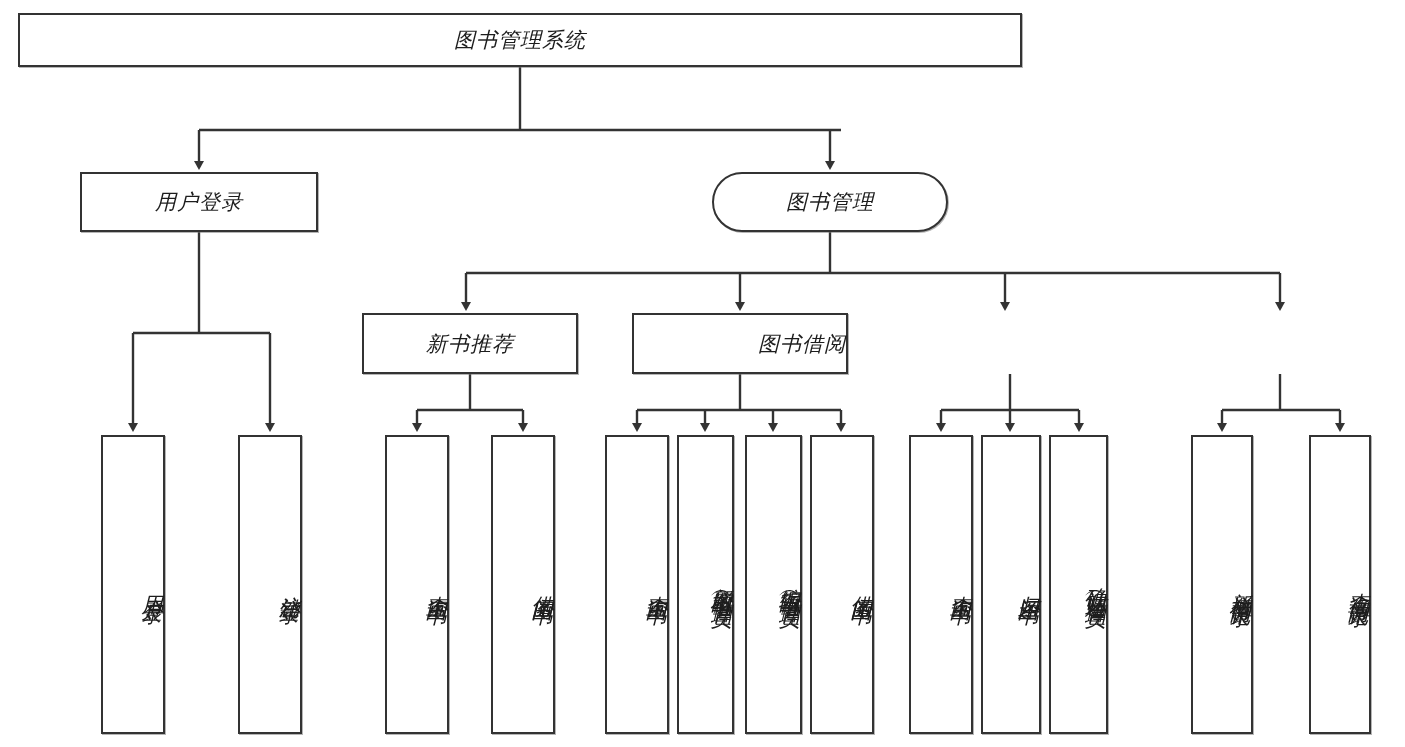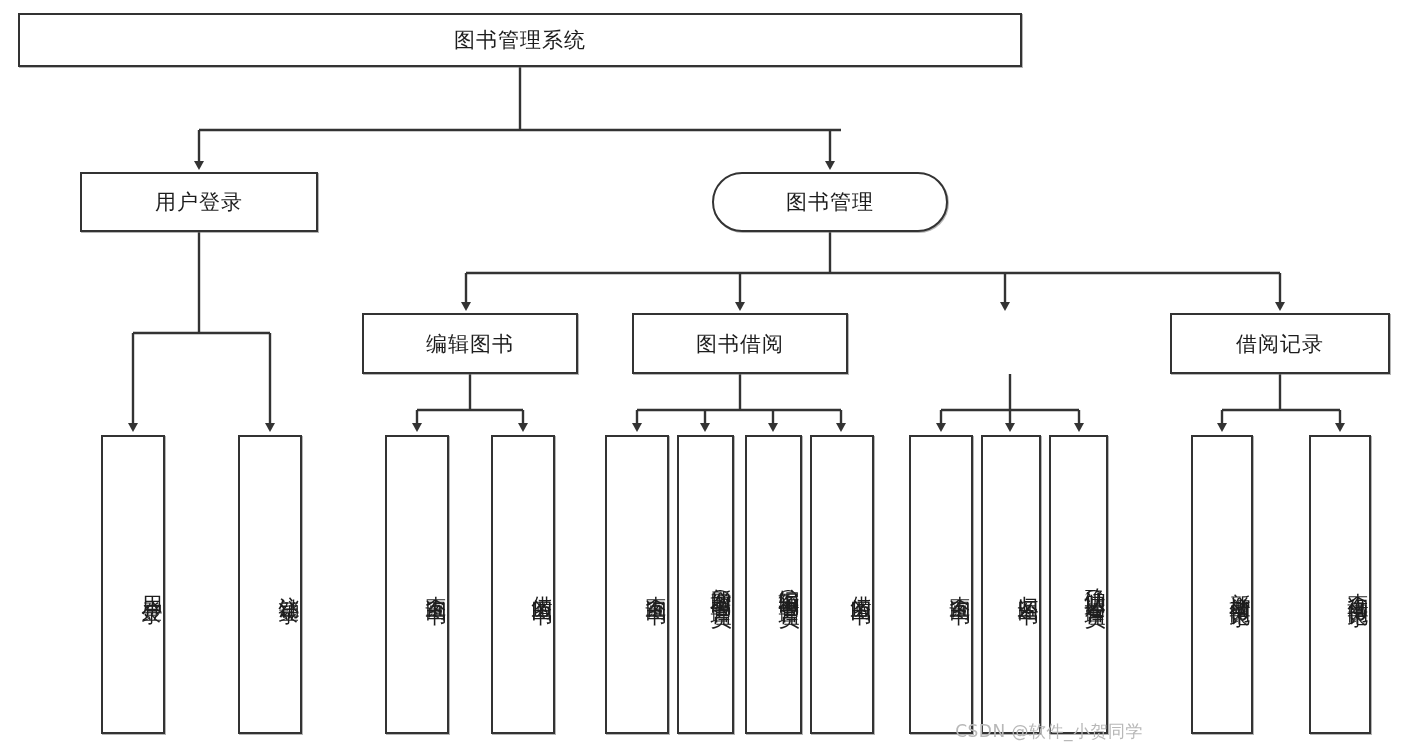--- a/index.html
+++ b/index.html
@@ -2,21 +2,21 @@
 <html><head>
 <meta charset="utf-8">
 <style>
   html,body{margin:0;padding:0;}
   body{
     width:1405px;height:747px;
     background:#ffffff;
     font-family:"DejaVu Sans","Liberation Sans",sans-serif;
     overflow:hidden;
   }
-  #stage{position:relative;width:1151px;height:747px;}
+  #stage{position:relative;width:1151px;height:747px;font-style:italic;}
   svg#wires{position:absolute;left:0;top:0;width:1405px;height:747px;}
 
   .node{
     position:absolute;
     box-sizing:border-box;
     background:#ffffff;
     border:2px solid #333333;
     box-shadow:1px 1px 0 rgba(120,120,120,.55);
     display:flex;align-items:center;justify-content:center;
     color:#1d1d1d;
@@ -108,27 +108,24 @@
   </div>
 
   <div class="node h" style="left:80px;top:172px;width:238px;height:60px;">
     <span class="txt">用户登录</span>
   </div>
   <div class="node h" style="left:712px;top:172px;width:236px;height:60px;border-radius:30px;">
     <span class="txt">图书管理</span>
   </div>
 
   <div class="node h" style="left:362px;top:313px;width:216px;height:61px;">
-    <span class="txt">编辑图书</span>
+    <span class="txt">新书推荐</span>
   </div>
-  <div class="node h" style="left:632px;top:313px;width:216px;height:61px;">
+  <div class="node h" style="left:632px;top:313px;width:216px;height:61px;justify-content:flex-end;">
     <span class="txt">图书借阅</span>
-  </div>
-  <div class="node h" style="left:1170px;top:313px;width:220px;height:61px;">
-    <span class="txt">借阅记录</span>
   </div>
 
   <div class="node v" style="left:101px;top:435px;width:64px;height:299px;">
     <span class="txt">用户登录</span>
   </div>
   <div class="node v" style="left:238px;top:435px;width:64px;height:299px;">
     <span class="txt">注销登录</span>
   </div>
 
   <div class="node v" style="left:385px;top:435px;width:64px;height:299px;">
@@ -161,15 +158,14 @@
     <span class="txt">确认归还（管理员）</span>
   </div>
 
   <div class="node v" style="left:1191px;top:435px;width:62px;height:299px;">
     <span class="txt">新增借阅记录</span>
   </div>
   <div class="node v" style="left:1309px;top:435px;width:62px;height:299px;">
     <span class="txt">查询借阅记录</span>
   </div>
 
-  <div id="watermark">CSDN @软件_小贺同学</div>
 
 </div>
 
 </body></html>

